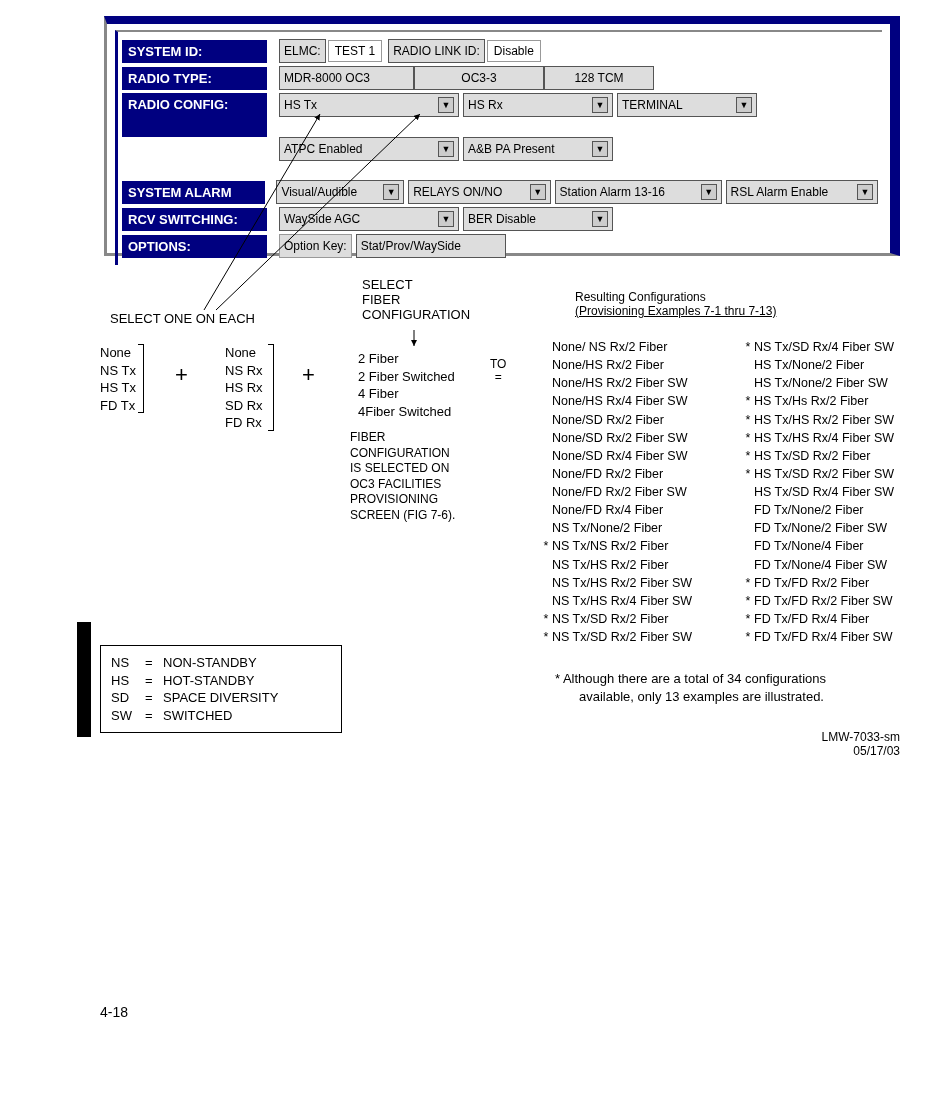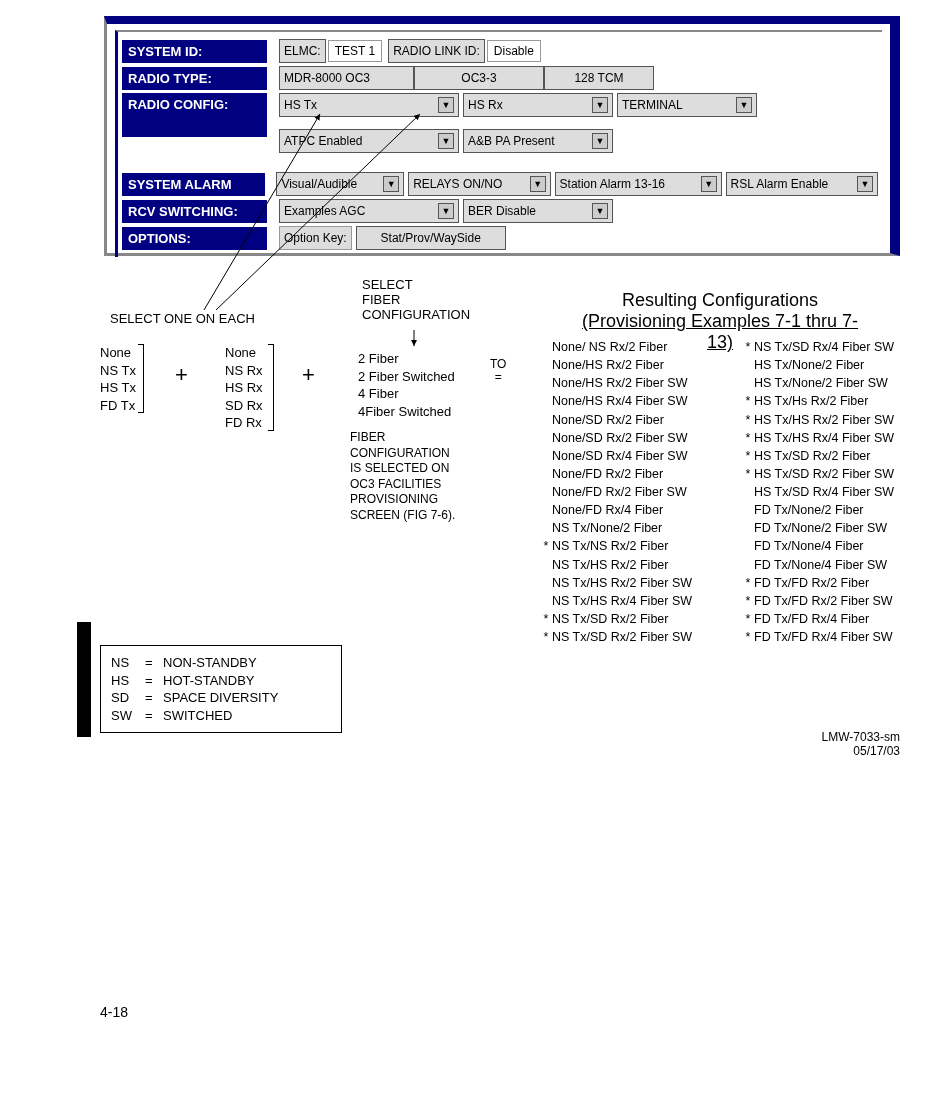--- a/index.html
+++ b/index.html
@@ -22,21 +22,21 @@
                align-items:center;justify-content:center;font-size:9px;margin-left:4px}
   .plain-box{background:#fff;border:1px solid #999;display:inline-flex;align-items:center;height:20px;
              padding:0 6px;font-size:12px}
   .gap{display:inline-block}
   svg.arrows{position:absolute;left:0;top:0;pointer-events:none}
   .sel-hdr{position:absolute;font-size:13px;text-align:left;line-height:1.15}
   .list{position:absolute;font-size:13px;line-height:1.35}
   .plus{position:absolute;font-size:22px}
   .to{position:absolute;font-size:12px;text-align:center;line-height:1.1}
   .fiber-note{position:absolute;font-size:12px;line-height:1.3}
-  .res-title{position:absolute;font-size:18px;text-align:center}
+  .res-title{position:absolute;font-size:12px;}
   .cfg-col{position:absolute;font-size:12.5px;line-height:1.45}
   .cfg-col .star{display:inline-block;width:12px;text-align:center}
   .legend{position:absolute;left:100px;top:645px;width:220px;border:1px solid #000;
           padding:8px 10px;font-size:13px;line-height:1.35}
   .legend .r{display:flex}
   .legend .c1{width:34px}
   .legend .c2{width:18px}
   .ast-note{position:absolute;font-size:13px;line-height:1.35}
   .doc-id{position:absolute;font-size:12px;text-align:right}
   .caption{position:absolute;left:0;width:945px;text-align:center;font-family:"Times New Roman",serif;
@@ -91,21 +91,21 @@
           <span class="gray-box" style="width:140px">
             <span>HS Rx</span>
             <span class="dd">▼</span>
           </span>
           <span class="gap" style="width:4px"></span>
           <span class="gray-box" style="width:130px">
             <span>TERMINAL</span>
             <span class="dd">▼</span>
           </span>
         </div>
-        <div class="row" style="margin-top:12px">
+        <div class="row" style="margin-top:20px">
           <span class="gray-box" style="width:170px">
             <span>ATPC Enabled</span>
             <span class="dd">▼</span>
           </span>
           <span class="gap" style="width:4px"></span>
           <span class="gray-box" style="width:140px">
             <span>A&amp;B PA Present</span>
             <span class="dd">▼</span>
           </span>
         </div>
@@ -134,36 +134,36 @@
       <span class="gray-box" style="width:145px">
         <span>RSL Alarm Enable</span>
         <span class="dd">▼</span>
       </span>
     </div>
 
     <div class="row">
       <span class="blue-label">RCV SWITCHING:</span>
       <span class="gap" style="width:12px"></span>
       <span class="gray-box" style="width:170px">
-        <span>Examples AGC</span>
+        <span>WaySide AGC</span>
         <span class="dd">▼</span>
       </span>
       <span class="gap" style="width:4px"></span>
       <span class="gray-box" style="width:140px">
         <span>BER Disable</span>
         <span class="dd">▼</span>
       </span>
     </div>
 
     <div class="row">
       <span class="blue-label">OPTIONS:</span>
       <span class="gap" style="width:12px"></span>
       <span class="gray-label" style="border:1px solid #999">Option Key:</span>
       <span class="gap" style="width:4px"></span>
-      <span class="gray-box" style="width:140px;justify-content:center">
+      <span class="gray-box" style="width:140px;justify-content:flex-start">
         <span>Stat/Prov/WaySide</span>
       </span>
     </div>
     </div>
   </div>
 
   <svg class="arrows" width="945" height="400" style="left:0;top:0">
     <defs>
       <marker id="ah" markerWidth="8" markerHeight="8" refX="6" refY="3" orient="auto">
         <path d="M0,0 L6,3 L0,6 Z" fill="#000"></path>
@@ -290,20 +290,24 @@
         <span class="c2">=</span>
         <span>SPACE DIVERSITY</span>
       </div>
       <div class="r">
         <span class="c1">SW</span>
         <span class="c2">=</span>
         <span>SWITCHED</span>
       </div>
     </div>
 
+  <div class="ast-note" style="left:555px;top:670px;width:340px">
+    <div>*   Although there  are a total of 34 configurations</div>
+    <div style="padding-left:24px">available, only 13 examples are illustrated.</div>
+  </div>
 
   <div class="doc-id" style="left:790px;top:730px;width:110px">
     <div>LMW-7033-sm</div>
     <div>05/17/03</div>
   </div>
 
   <div class="pgnum">4-18</div>
 </div>
 
 </body></html>

